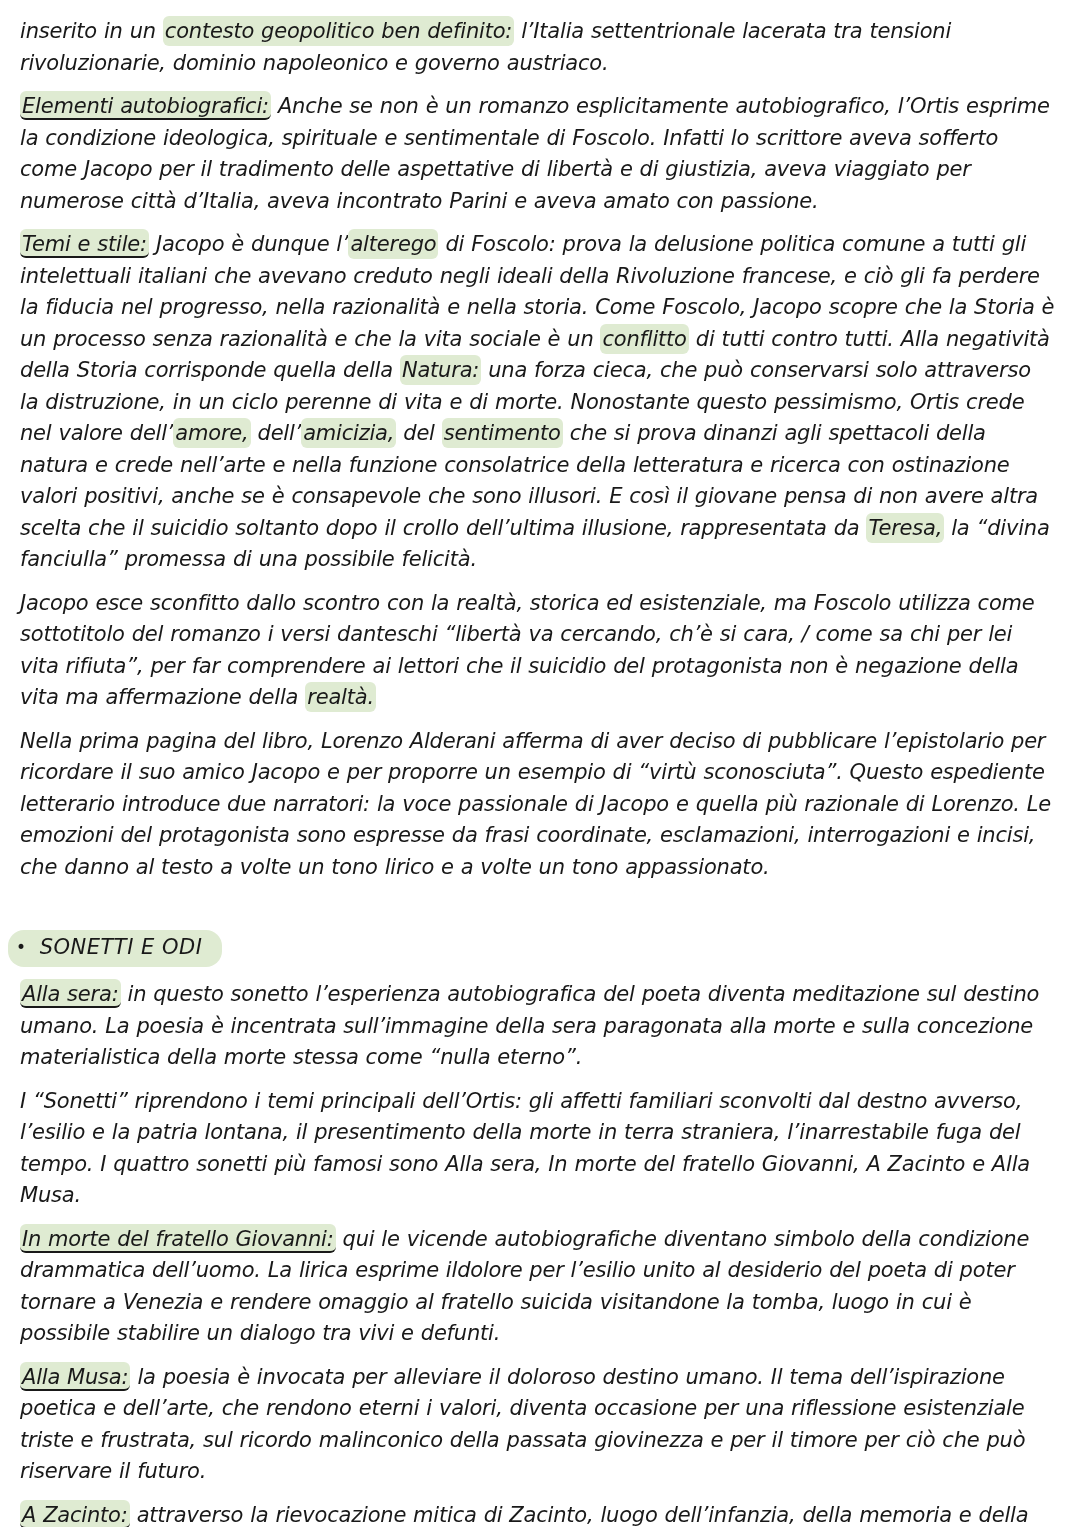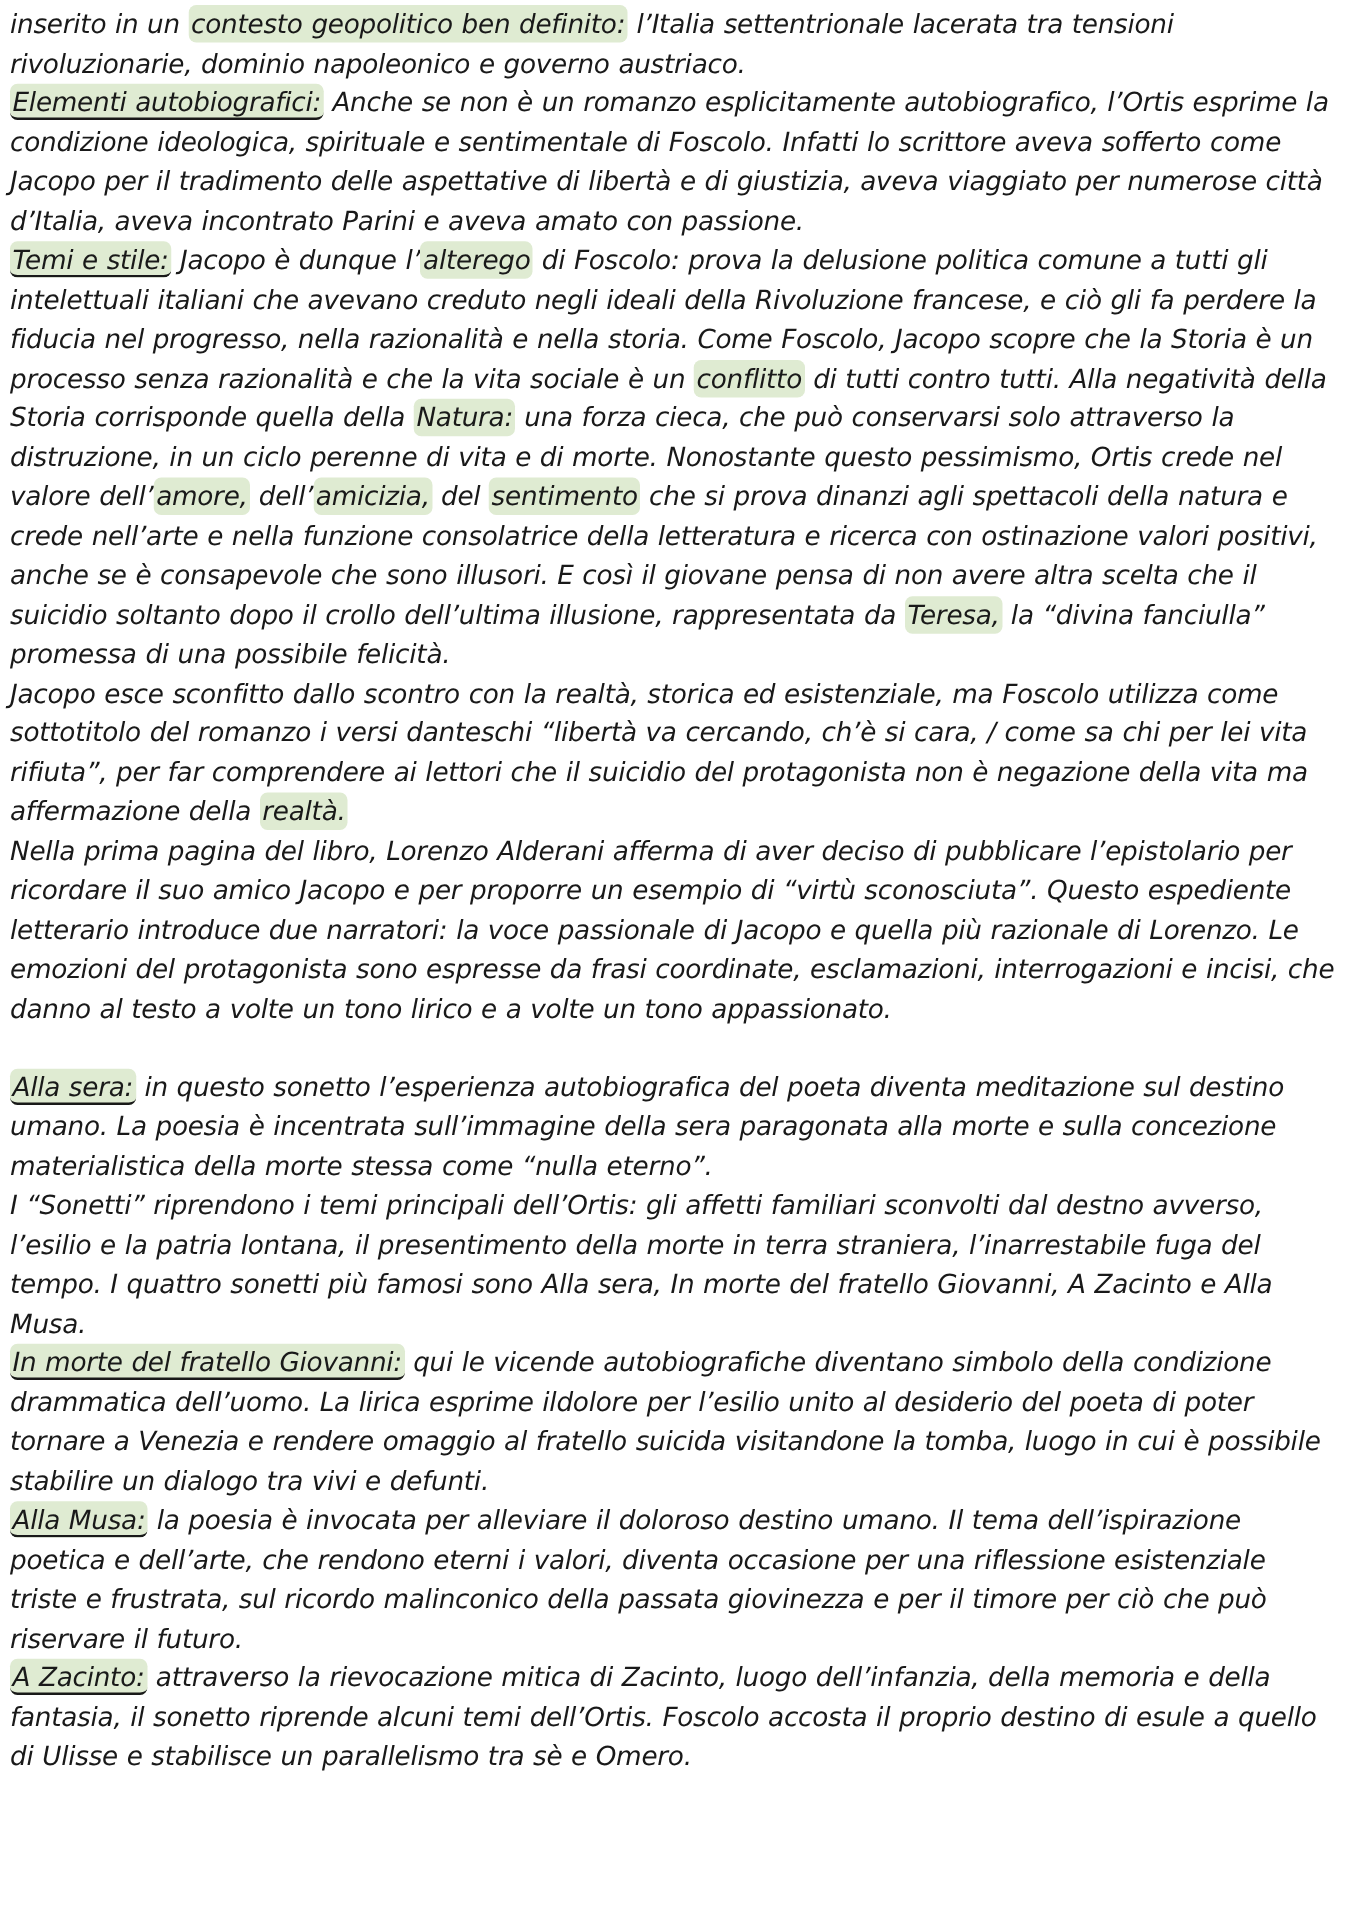--- a/index.html
+++ b/index.html
@@ -19,21 +19,21 @@
     width:1080px;
     height:1527px;
     box-sizing:border-box;
     overflow:hidden;
     padding:4px 12px 0 8px;
     font-size:21px;
     line-height:31.5px;
     letter-spacing:-0.2px;
   }
   .para{
-    margin:0;
+    margin:12px;
     text-align:left;
     word-spacing:0.5px;
   }
   
   .hl{
     background:var(--hl);
     border-radius:6px;
     padding:3px 2px;
     -webkit-box-decoration-break:clone;
     box-decoration-break:clone;
@@ -64,18 +64,19 @@
 </head>
 <body>
 
 <main class="page">
     <p class="para"><span>inserito in un </span><span class="hl">contesto geopolitico ben definito:</span><span> l’Italia settentrionale lacerata tra tensioni rivoluzionarie, dominio napoleonico e governo austriaco.</span></p>
     <p class="para"><span class="hl ul">Elementi autobiografici:</span><span> Anche se non è un romanzo esplicitamente autobiografico, l’Ortis esprime la condizione ideologica, spirituale e sentimentale di Foscolo. Infatti lo scrittore aveva sofferto come Jacopo per il tradimento delle aspettative di libertà e di giustizia, aveva viaggiato per numerose città d’Italia, aveva incontrato Parini e aveva amato con passione.</span></p>
     <p class="para"><span class="hl ul">Temi e stile:</span><span> Jacopo è dunque l’</span><span class="hl">alterego</span><span> di Foscolo: prova la delusione politica comune a tutti gli intelettuali italiani che avevano creduto negli ideali della Rivoluzione francese, e ciò gli fa perdere la fiducia nel progresso, nella razionalità e nella storia. Come Foscolo, Jacopo scopre che la Storia è un processo senza razionalità e che la vita sociale è un </span><span class="hl">conflitto</span><span> di tutti contro tutti. Alla negatività della Storia corrisponde quella della </span><span class="hl">Natura:</span><span> una forza cieca, che può conservarsi solo attraverso la distruzione, in un ciclo perenne di vita e di morte. Nonostante questo pessimismo, Ortis crede nel valore dell’</span><span class="hl">amore,</span><span> dell’</span><span class="hl">amicizia,</span><span> del </span><span class="hl">sentimento</span><span> che si prova dinanzi agli spettacoli della natura e crede nell’arte e nella funzione consolatrice della letteratura e ricerca con ostinazione valori positivi, anche se è consapevole che sono illusori. E così il giovane pensa di non avere altra scelta che il suicidio soltanto dopo il crollo dell’ultima illusione, rappresentata da </span><span class="hl">Teresa,</span><span> la “divina fanciulla” promessa di una possibile felicità.</span></p>
     <p class="para"><span>Jacopo esce sconfitto dallo scontro con la realtà, storica ed esistenziale, ma Foscolo utilizza come sottotitolo del romanzo i versi danteschi “libertà va cercando, ch’è si cara, / come sa chi per lei vita rifiuta”, per far comprendere ai lettori che il suicidio del protagonista non è negazione della vita ma affermazione della </span><span class="hl">realtà.</span></p>
     <p class="para"><span>Nella prima pagina del libro, Lorenzo Alderani afferma di aver deciso di pubblicare l’epistolario per ricordare il suo amico Jacopo e per proporre un esempio di “virtù sconosciuta”. Questo espediente letterario introduce due narratori: la voce passionale di Jacopo e quella più razionale di Lorenzo. Le emozioni del protagonista sono espresse da frasi coordinate, esclamazioni, interrogazioni e incisi, che danno al testo a volte un tono lirico e a volte un tono appassionato.</span></p>
     <div class="spacer"></div>
+    <div class="heading"><span class="pill"><span class="bullet">•</span><span> SONETTI E ODI</span></span></div>
     <p class="para"><span class="hl ul">Alla sera:</span><span> in questo sonetto l’esperienza autobiografica del poeta diventa meditazione sul destino umano. La poesia è incentrata sull’immagine della sera paragonata alla morte e sulla concezione materialistica della morte stessa come “nulla eterno”.</span></p>
     <p class="para"><span>I “Sonetti” riprendono i temi principali dell’Ortis: gli affetti familiari sconvolti dal destno avverso, l’esilio e la patria lontana, il presentimento della morte in terra straniera, l’inarrestabile fuga del tempo. I quattro sonetti più famosi sono Alla sera, In morte del fratello Giovanni, A Zacinto e Alla Musa.</span></p>
     <p class="para"><span class="hl ul">In morte del fratello Giovanni:</span><span> qui le vicende autobiografiche diventano simbolo della condizione drammatica dell’uomo. La lirica esprime ildolore per l’esilio unito al desiderio del poeta di poter tornare a Venezia e rendere omaggio al fratello suicida visitandone la tomba, luogo in cui è possibile stabilire un dialogo tra vivi e defunti.</span></p>
     <p class="para"><span class="hl ul">Alla Musa:</span><span> la poesia è invocata per alleviare il doloroso destino umano. Il tema dell’ispirazione poetica e dell’arte, che rendono eterni i valori, diventa occasione per una riflessione esistenziale triste e frustrata, sul ricordo malinconico della passata giovinezza e per il timore per ciò che può riservare il futuro.</span></p>
     <p class="para"><span class="hl ul">A Zacinto:</span><span> attraverso la rievocazione mitica di Zacinto, luogo dell’infanzia, della memoria e della fantasia, il sonetto riprende alcuni temi dell’Ortis. Foscolo accosta il proprio destino di esule a quello di Ulisse e stabilisce un parallelismo tra sè e Omero.</span></p>
   </main>
 
 </body></html>

